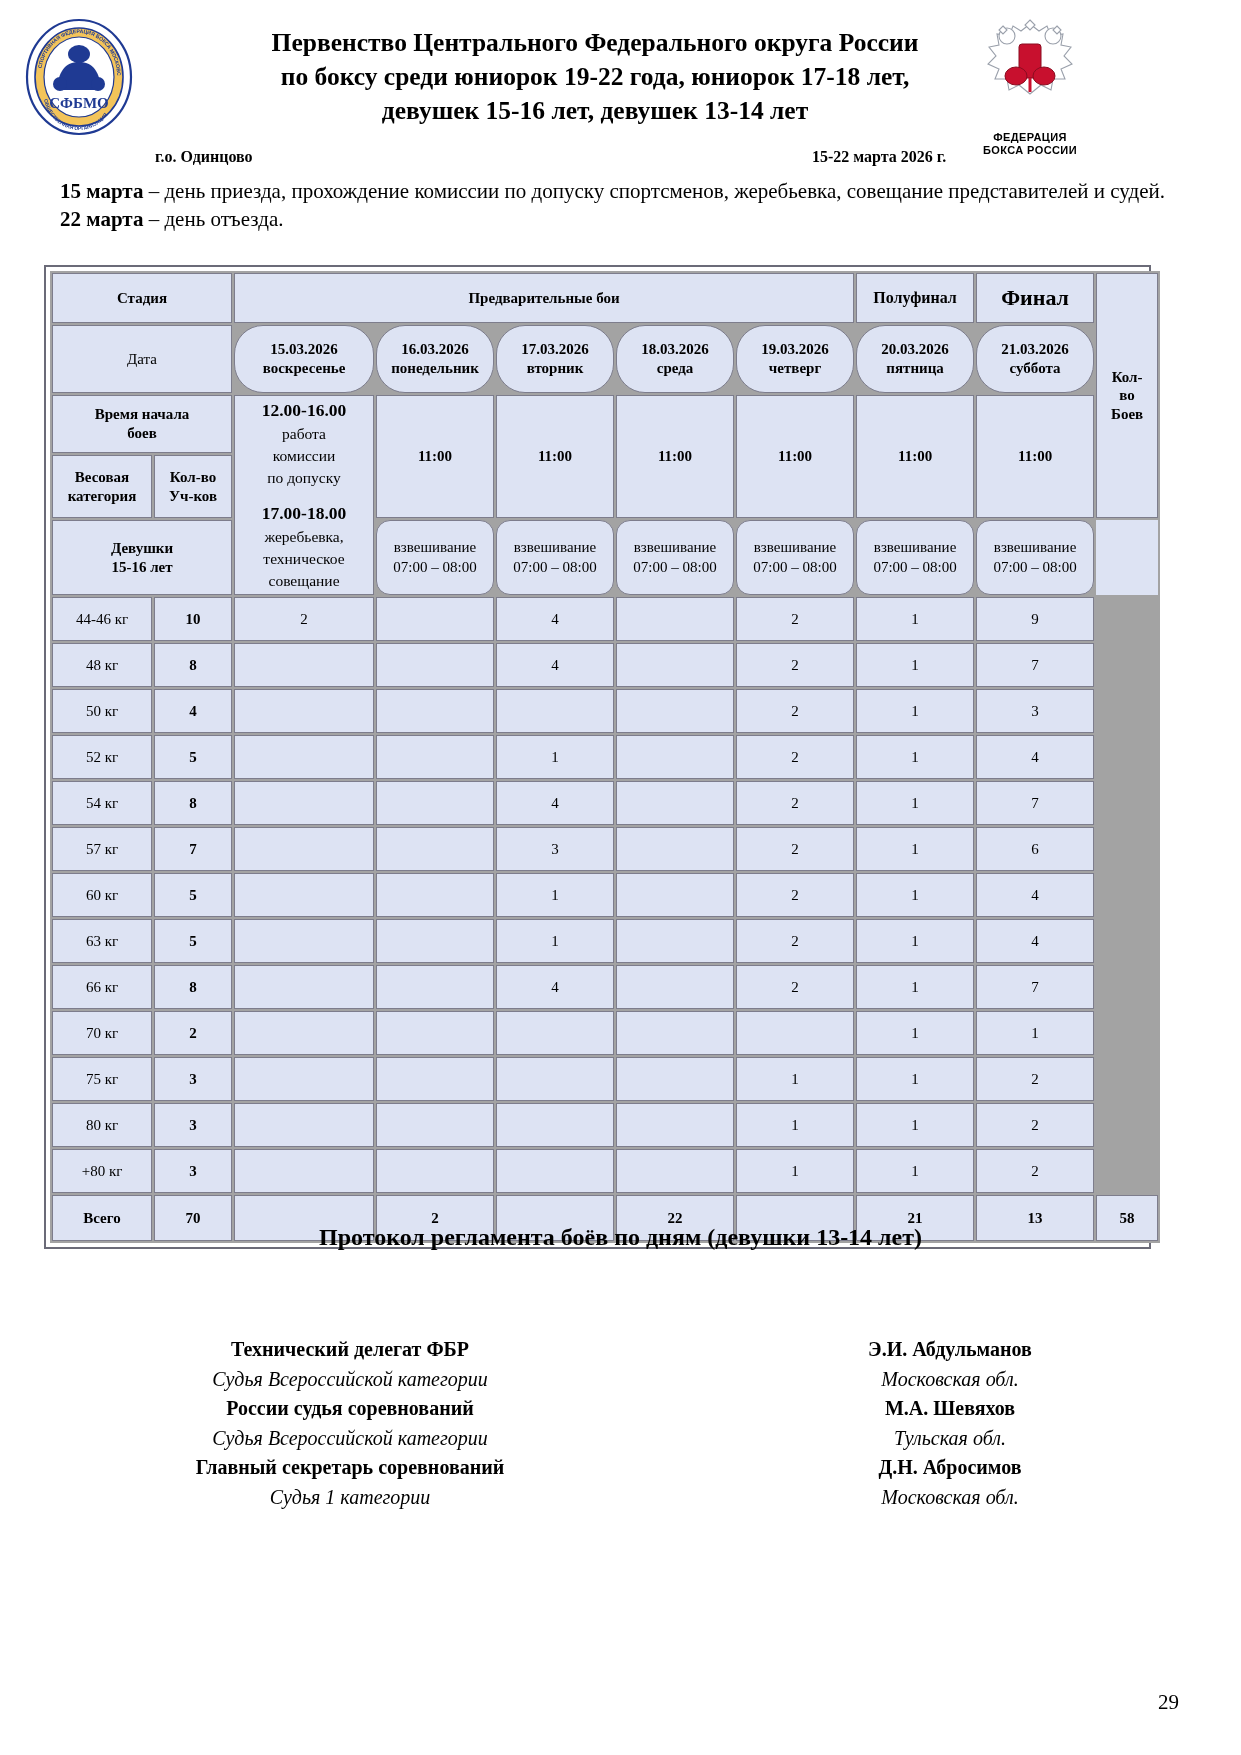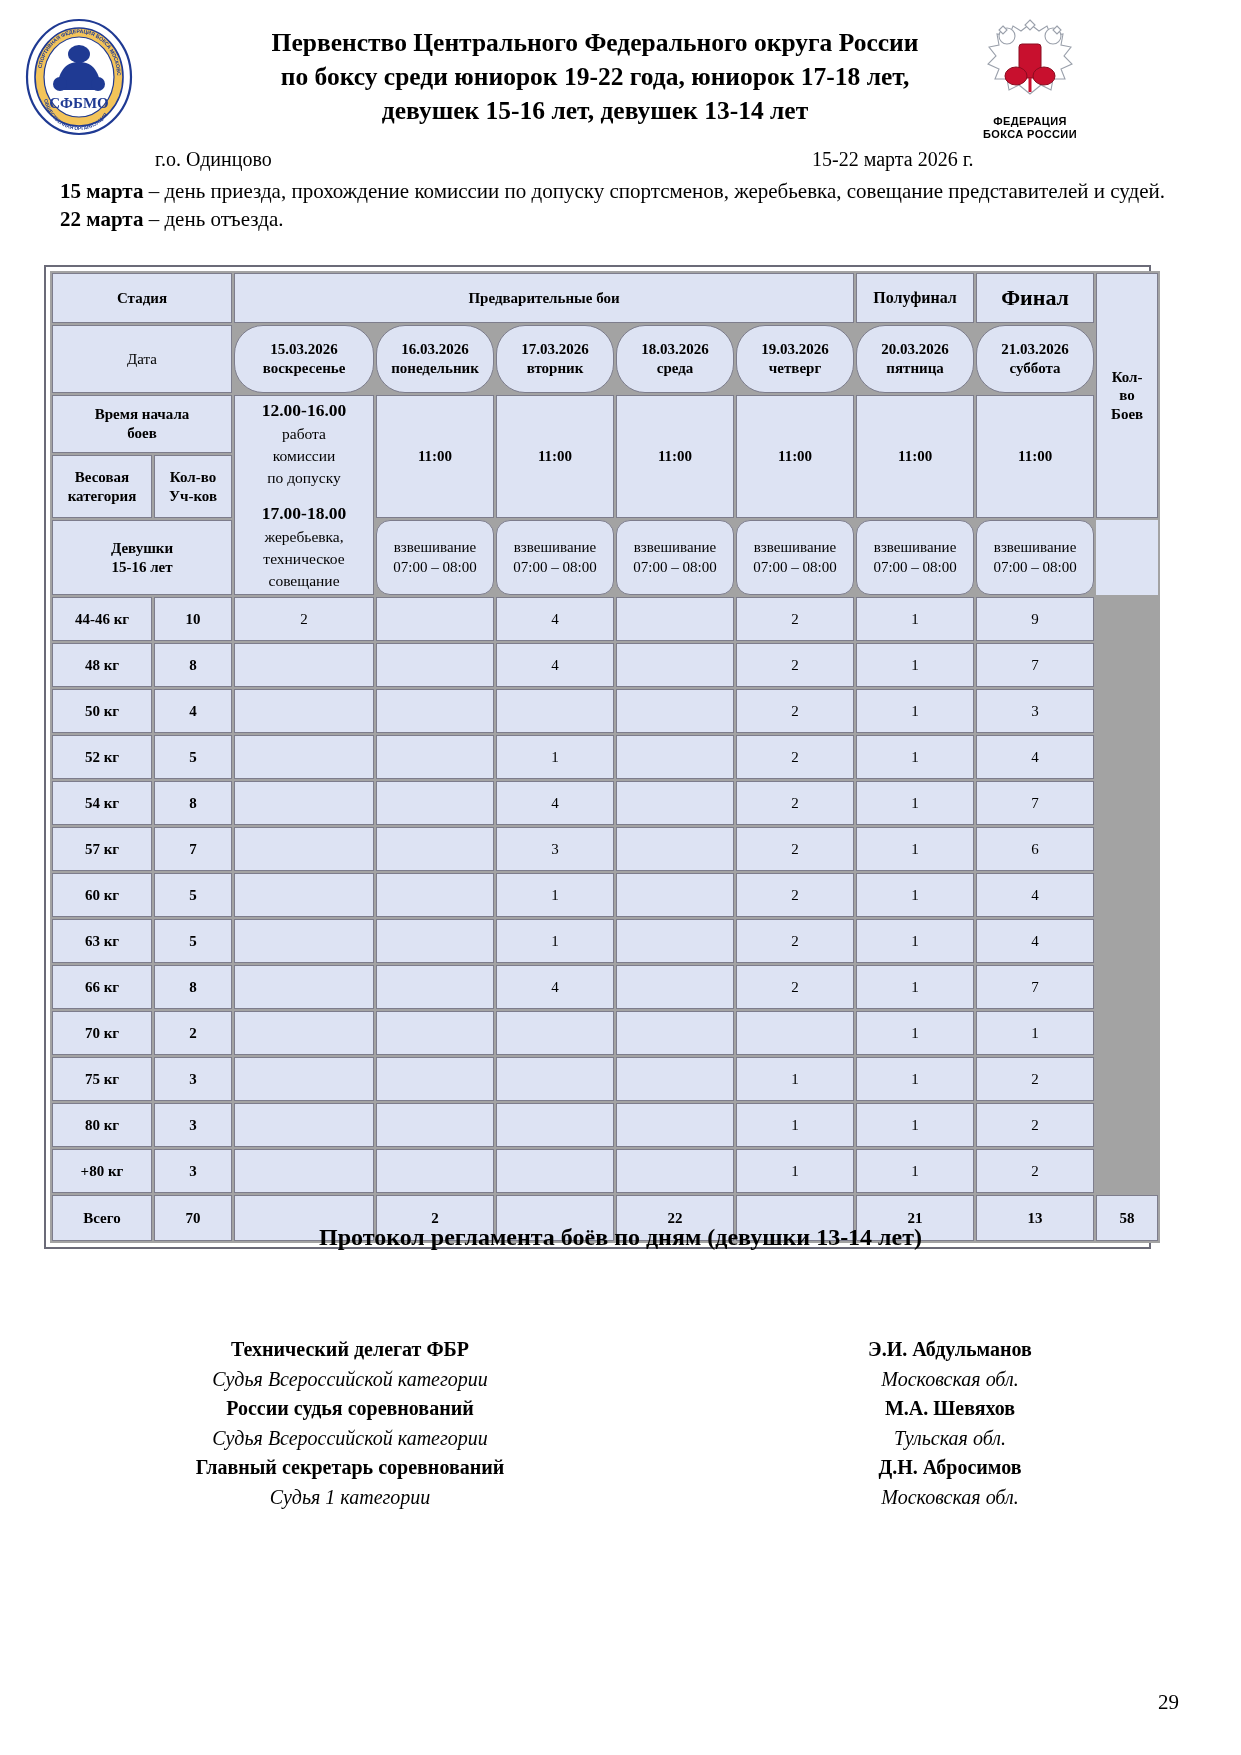--- a/index.html
+++ b/index.html
@@ -18,31 +18,31 @@
   .logo-left{
     position:absolute;left:25px;top:18px;width:108px;height:118px;
   }
   .logo-right{
     position:absolute;right:150px;top:14px;width:122px;height:120px;
     text-align:center;
   }
   .logo-right .fed-caption{
     font-family:"Liberation Sans", sans-serif;
     font-size:11px;font-weight:bold;letter-spacing:.4px;line-height:1.15;
-    margin-top:1px;
+    margin-top:17px;
   }
   .title{
     position:absolute;left:180px;top:26px;width:830px;
     text-align:center;font-weight:bold;font-size:25.5px;line-height:1.33;
   }
   .title div{white-space:nowrap;}
 
   
   .intro{position:absolute;left:0;top:148px;width:1241px;}
-  .placeline{position:relative;height:28px;font-size:20px;}
+  .placeline{position:relative;height:28px;font-size:16px;font-weight:bold;}
   .placeline .city{position:absolute;left:155px;top:0;}
   .placeline .dates{position:absolute;left:812px;top:0;}
   .intro-body{
     margin:2px 60px 0 60px;font-size:21px;line-height:1.33;text-align:left;
   }
 
   
   .tbl-wrap{position:absolute;left:44px;top:265px;width:1107px;}
   table.sched{
     border-collapse:separate;border-spacing:2px;
@@ -63,21 +63,21 @@
     background:#ffffff;
     box-sizing:border-box;
   }
   td.stage{font-size:19px;font-weight:bold;height:44px;}
   td.dateword{font-size:19px;font-weight:normal;height:62px;}
   td.datecell{font-size:15.5px;font-weight:bold;line-height:1.25;border-radius:29px;}
   td.bigtime{font-size:25px;font-weight:bold;}
   td.weigh{font-size:13.2px;font-weight:normal;line-height:1.3;height:52px;border-radius:14px;}
   td.subhdr{font-size:15px;font-weight:bold;line-height:1.25;}
   td.grouplbl{font-size:20px;font-weight:bold;line-height:1.25;height:56px;}
-  td.wcat{font-size:18px;font-weight:bold;}
+  td.wcat{font-size:18px;font-weight:normal;}
   td.wnum{font-size:17px;font-weight:bold;}
   td.fight{background:#ffffff;font-size:16px;height:38px;}
   td.countcol{background:#fae0d0;font-size:17px;}
   td.countcol-hdr{background:#dde3f3;font-size:13.5px;font-weight:bold;line-height:1.25;}
   td.total{background:#fae0d0;font-size:18px;font-weight:bold;height:40px;}
   td.totlabel{background:#fae0d0;font-size:18px;font-weight:bold;}
   td.commission{
     font-size:15px;line-height:1.42;background:#dde3f3;padding:6px 4px;
   }
   td.commission .big{font-size:17.5px;font-weight:bold;}

